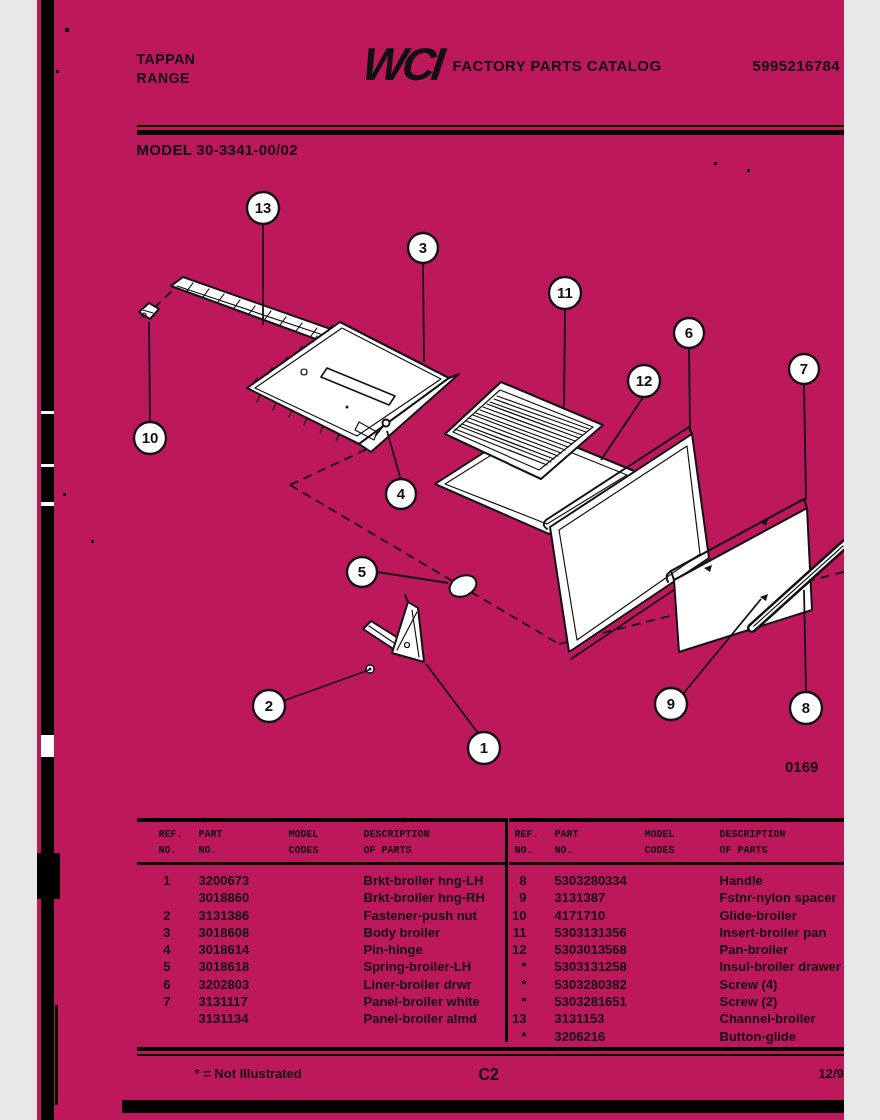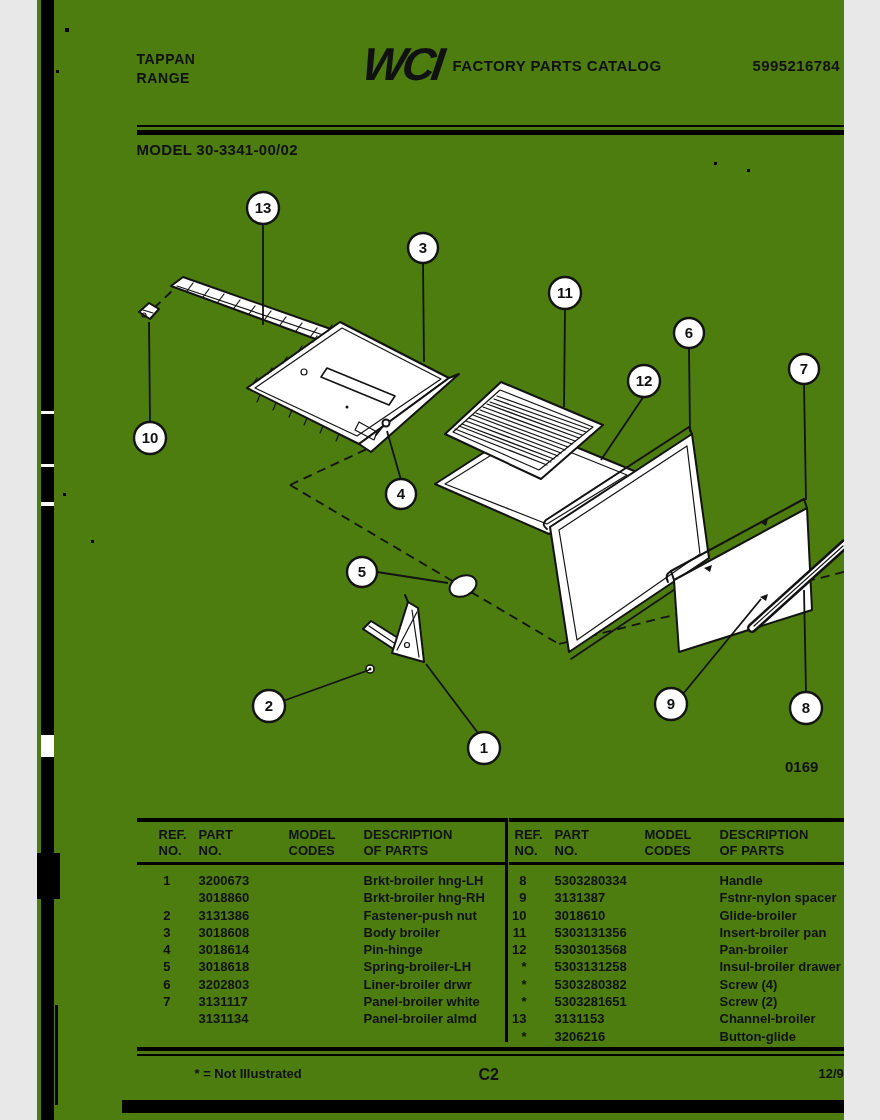--- a/index.html
+++ b/index.html
@@ -1,16 +1,16 @@
 <!DOCTYPE html>
 <html><head>
 <meta charset="utf-8">
 <style>
   html,body{margin:0;padding:0;background:#e8e8e8;}
-  .page{position:relative;width:807px;height:1120px;background:#4d7c0f;
+  .page{position:relative;width:807px;height:1120px;background:#be185d;
         font-family:"Liberation Sans",sans-serif;font-weight:bold;color:#111;
         overflow:hidden;margin:0 auto;}
   .abs{position:absolute;}
   
   .edge-left{left:4px;top:0;width:13px;height:1120px;background:#000;}
   .edge-left-blob{left:0;top:853px;width:23px;height:46px;background:#000;}
   .edge-notch{left:4px;width:13px;background:#fff;}
   .edge-right{left:874px;top:0;width:6px;height:1120px;background:#000;}
   .bottom-bar{left:85px;top:1100px;width:795px;height:13px;background:#000;}
   .corner-line{left:18px;top:1005px;width:3px;height:100px;background:#000;}
@@ -21,21 +21,21 @@
         transform:skewX(-8deg);line-height:52px;}
   .catalog-title{left:416px;top:57px;font-size:15px;letter-spacing:.4px;}
   .pubnum{left:716px;top:57px;font-size:15px;letter-spacing:.4px;}
   .rule-thin{left:100px;top:125px;width:718px;height:2px;background:#000;}
   .rule-thick{left:100px;top:130px;width:718px;height:5px;background:#000;}
   .model-line{left:100px;top:141px;font-size:15px;letter-spacing:.3px;}
   
   .ptable{position:absolute;top:818px;border-collapse:collapse;table-layout:fixed;
           border-top:4px solid #000;font-size:13px;}
   .ptable th{padding:5px 0 4px;text-align:left;vertical-align:top;
-             border-bottom:3px solid #000;font-size:13px;line-height:15.5px;}
+             border-bottom:3px solid #000;font-size:10px;line-height:15.5px;font-family:Liberation Mono, monospace;}
   .ptable td{padding:0;line-height:17.3px;white-space:nowrap;}
   .ptable tbody tr:first-child td{padding-top:7px;}
   #table-left{left:100px;width:368px;}
   #table-right{left:472px;width:344px;}
   .col-ref{text-align:right;padding-right:28px !important;}
   .ptable th.col-ref{text-align:left;padding-left:22px !important;padding-right:0 !important;}
   #table-divider{left:468px;top:818px;width:3px;height:224px;background:#000;}
   
   .footer-rule-thick{left:100px;top:1047px;width:745px;height:4px;background:#000;}
   .footer-rule-thin{left:100px;top:1054px;width:745px;height:2px;background:#000;}
@@ -412,21 +412,21 @@
           <td class="col-desc">Handle</td>
         </tr>
         <tr>
           <td class="col-ref">9</td>
           <td class="col-part">3131387</td>
           <td class="col-model"></td>
           <td class="col-desc">Fstnr-nylon spacer</td>
         </tr>
         <tr>
           <td class="col-ref">10</td>
-          <td class="col-part">3018610</td>
+          <td class="col-part">4171710</td>
           <td class="col-model"></td>
           <td class="col-desc">Glide-broiler</td>
         </tr>
         <tr>
           <td class="col-ref">11</td>
           <td class="col-part">5303131356</td>
           <td class="col-model"></td>
           <td class="col-desc">Insert-broiler pan</td>
         </tr>
         <tr>

